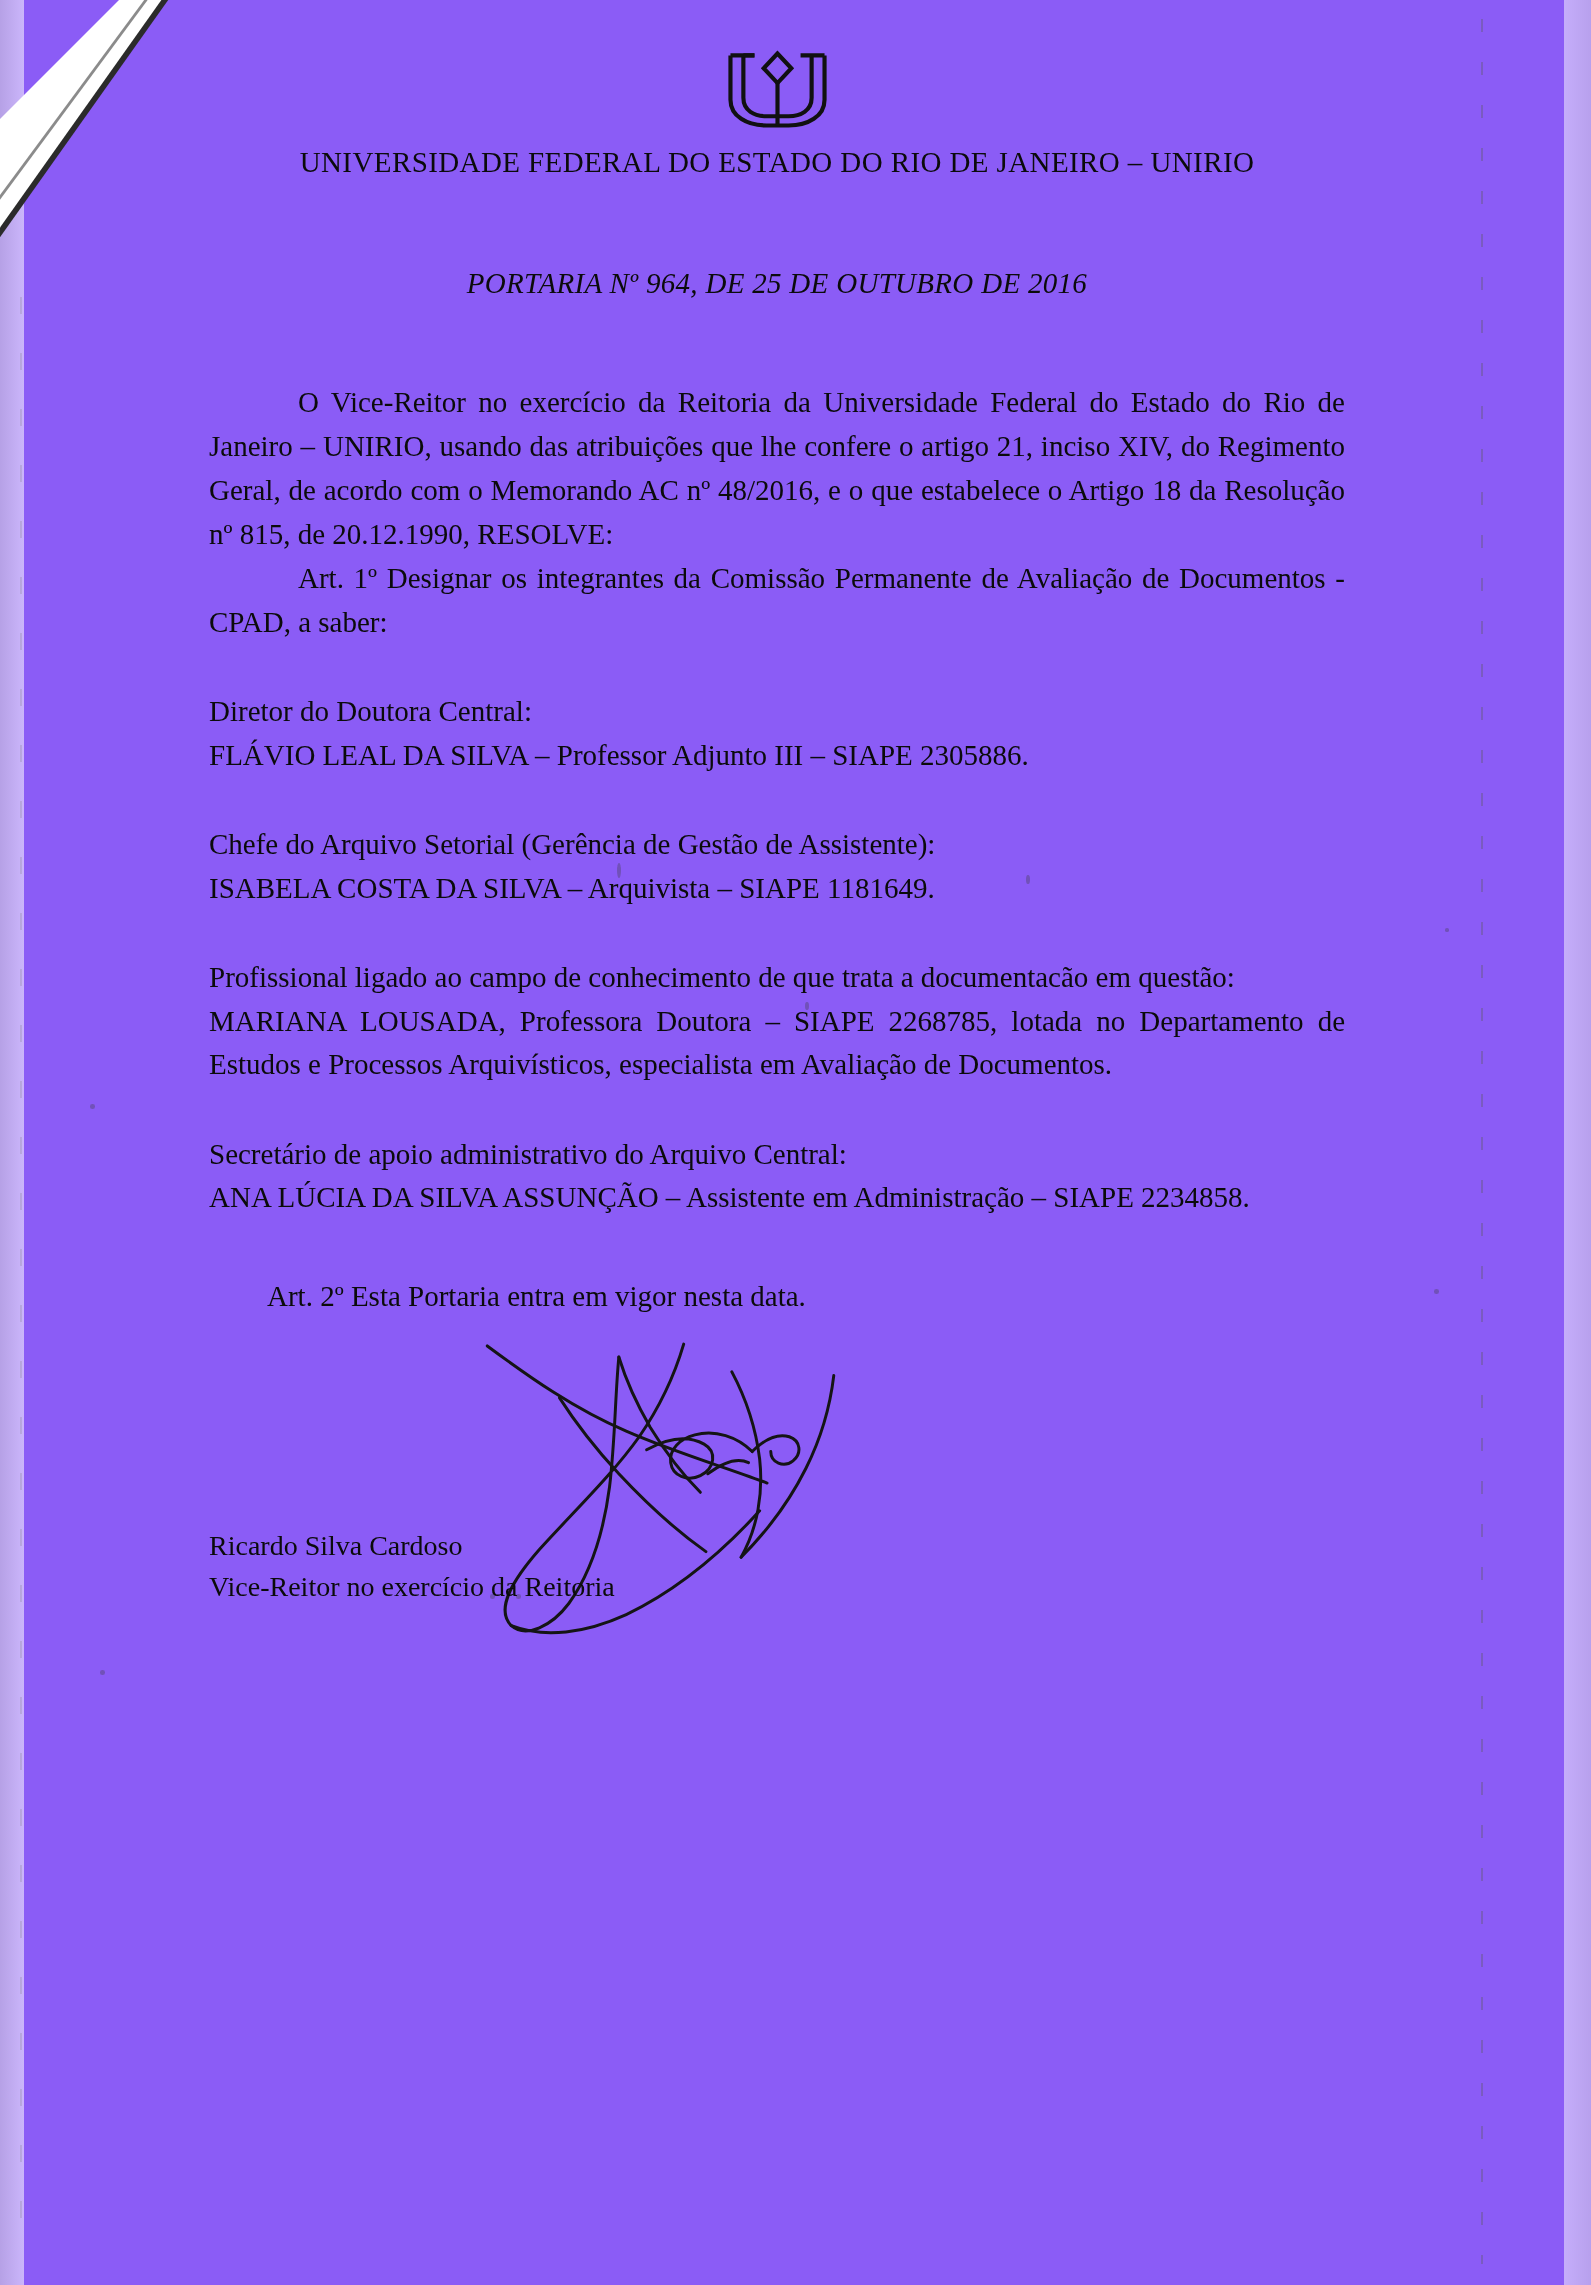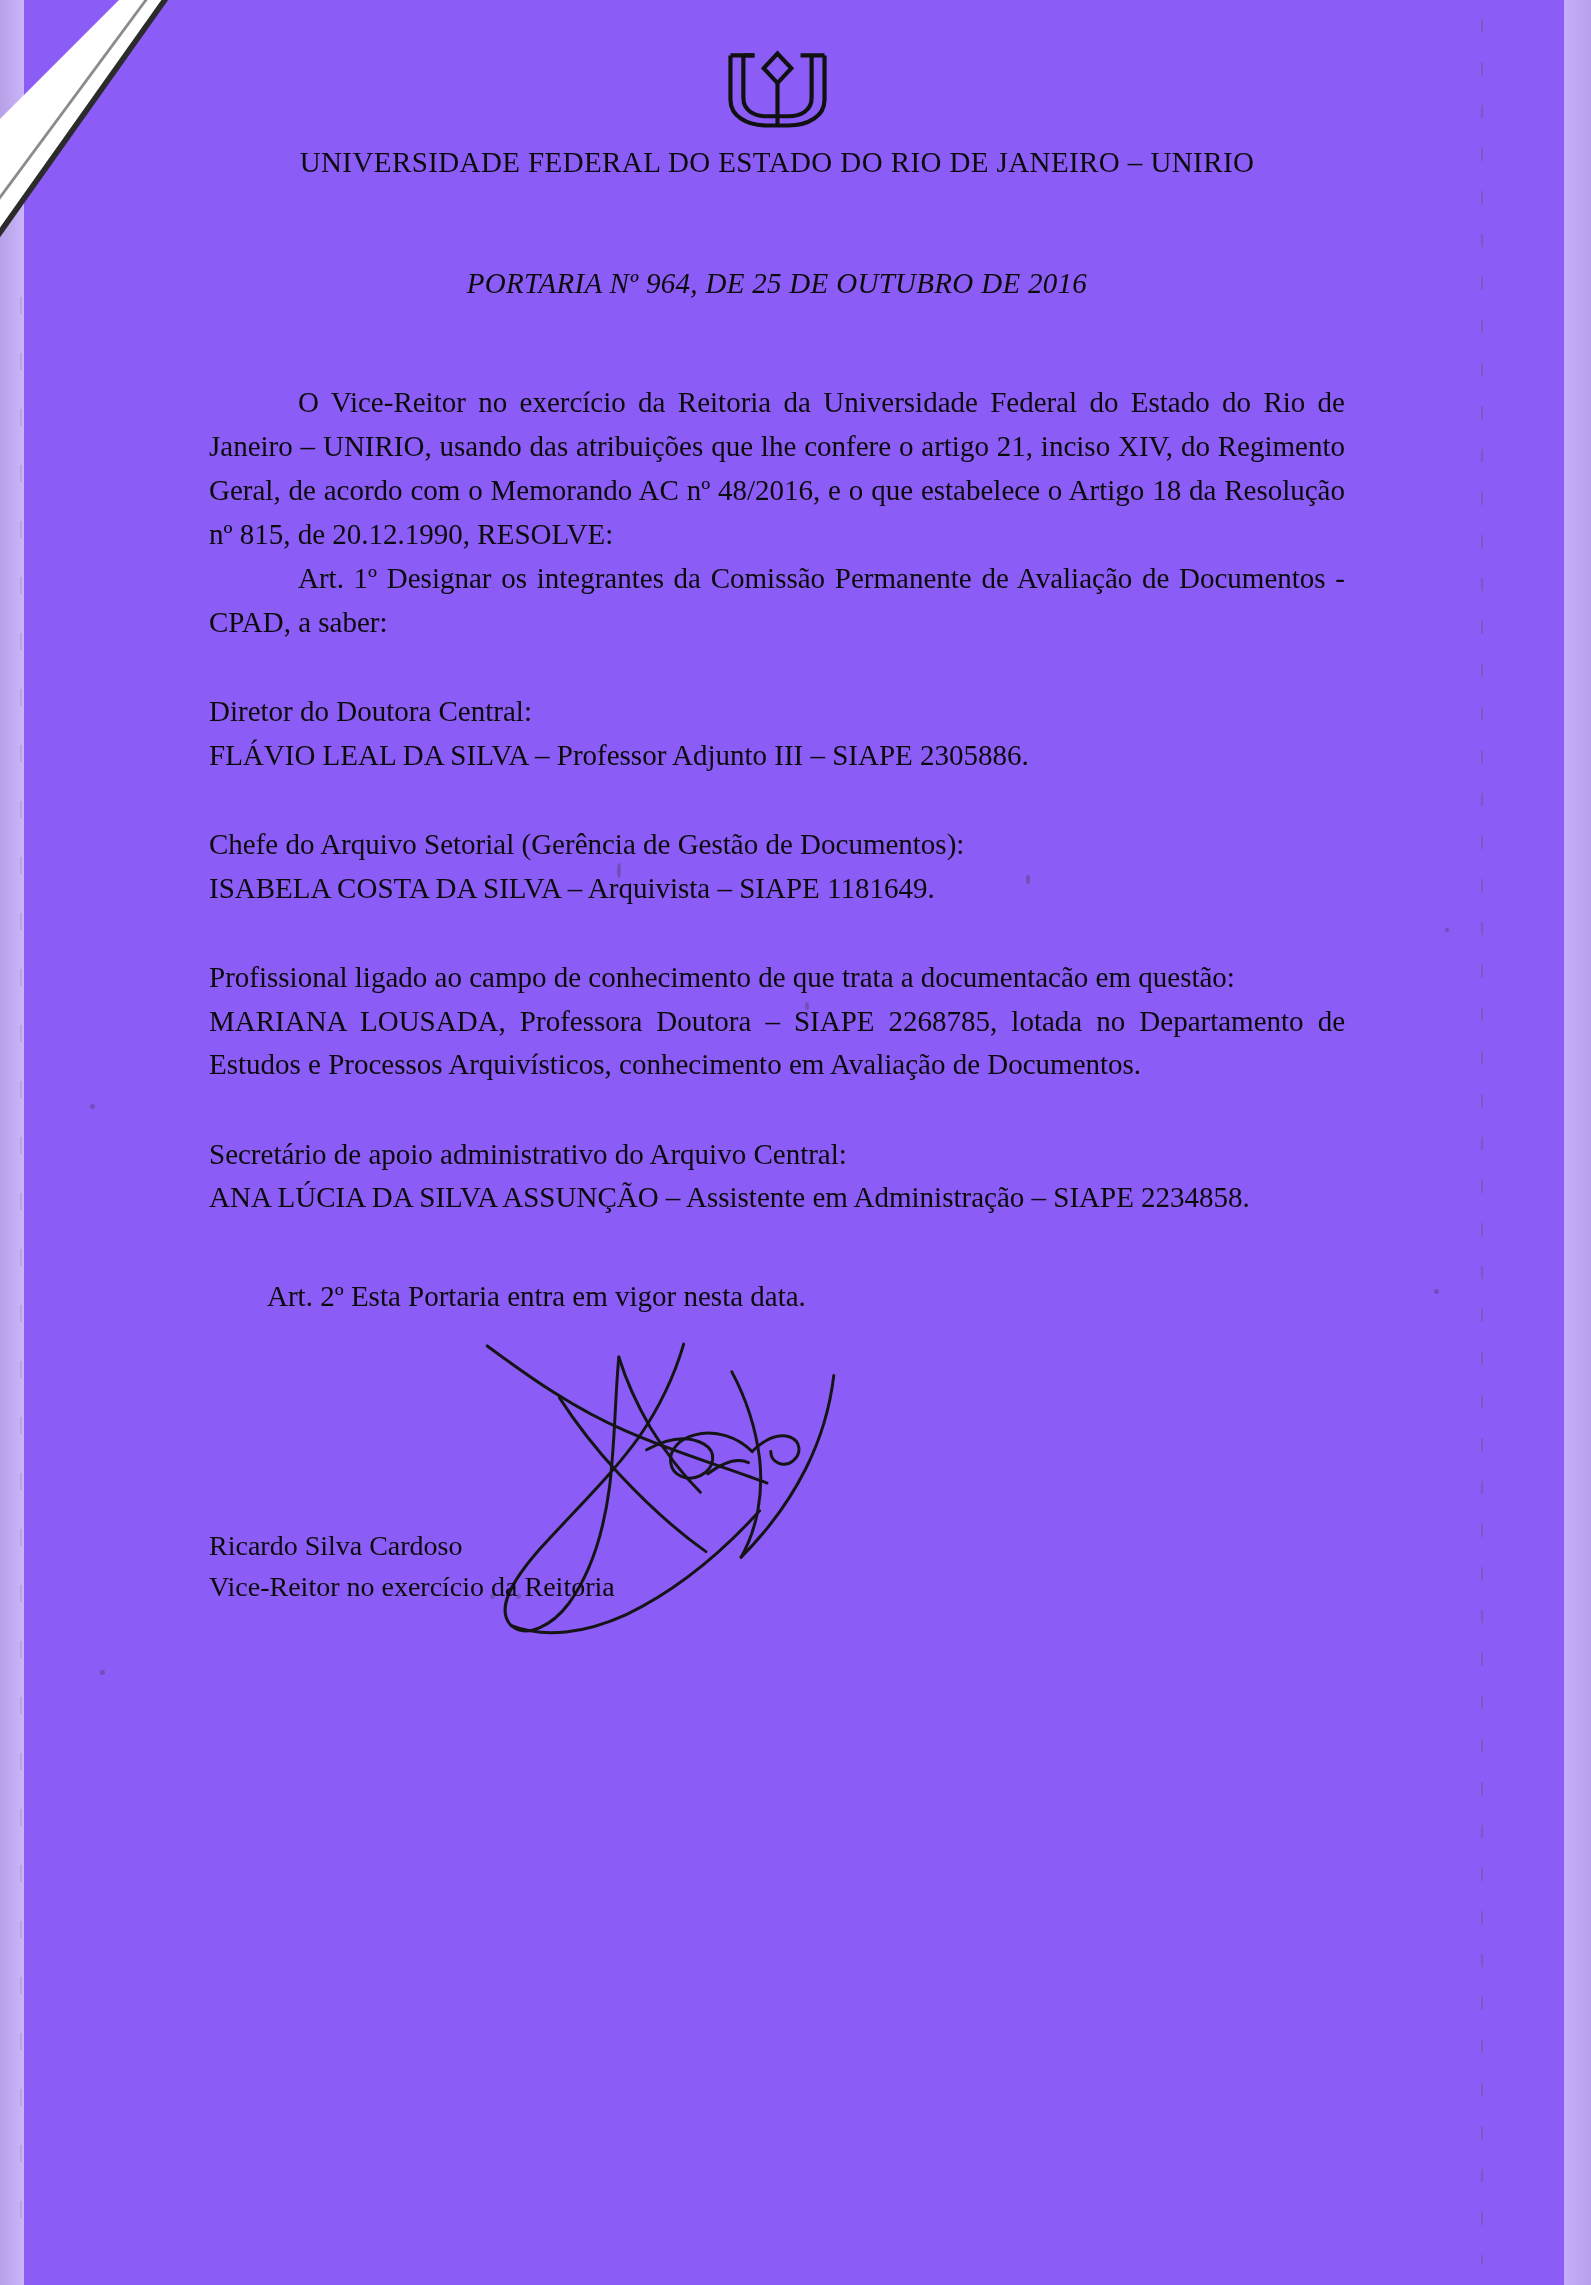--- a/index.html
+++ b/index.html
@@ -212,27 +212,27 @@
     <p class="body-par first-par">O Vice-Reitor no exercício da Reitoria da Universidade Federal do Estado do Rio de Janeiro – UNIRIO, usando das atribuições que lhe confere o artigo 21, inciso XIV, do Regimento Geral, de acordo com o Memorando AC nº 48/2016, e o que estabelece o Artigo 18 da Resolução nº 815, de 20.12.1990, RESOLVE:</p>
 
     <p class="body-par art1">Art. 1º Designar os integrantes da Comissão Permanente de Avaliação de Documentos - CPAD, a saber:</p>
 
     <div class="block">
       <div class="line nojust">Diretor do Doutora Central:</div>
       <div class="line nojust">FLÁVIO LEAL DA SILVA – Professor Adjunto III – SIAPE 2305886.</div>
     </div>
 
     <div class="block">
-      <div class="line nojust">Chefe do Arquivo Setorial (Gerência de Gestão de Documentos):</div>
+      <div class="line nojust">Chefe do Arquivo Setorial (Gerência de Gestão de Assistente):</div>
       <div class="line nojust">ISABELA COSTA DA SILVA – Arquivista – SIAPE 1181649.</div>
     </div>
 
     <div class="block">
       <div class="line">Profissional ligado ao campo de conhecimento de que trata a documentacão em questão:</div>
-      <div class="line">MARIANA LOUSADA, Professora Doutora – SIAPE 2268785, lotada no Departamento de Estudos e Processos Arquivísticos, conhecimento em Avaliação de Documentos.</div>
+      <div class="line">MARIANA LOUSADA, Professora Doutora – SIAPE 2268785, lotada no Departamento de Estudos e Processos Arquivísticos, especialista em Avaliação de Documentos.</div>
     </div>
 
     <div class="block">
       <div class="line nojust">Secretário de apoio administrativo do Arquivo Central:</div>
       <div class="line">ANA LÚCIA DA SILVA ASSUNÇÃO – Assistente em Administração – SIAPE 2234858.</div>
     </div>
 
     <p class="body-par art2">Art. 2º Esta Portaria entra em vigor nesta data.</p>
 
     <div class="sig-wrap">

